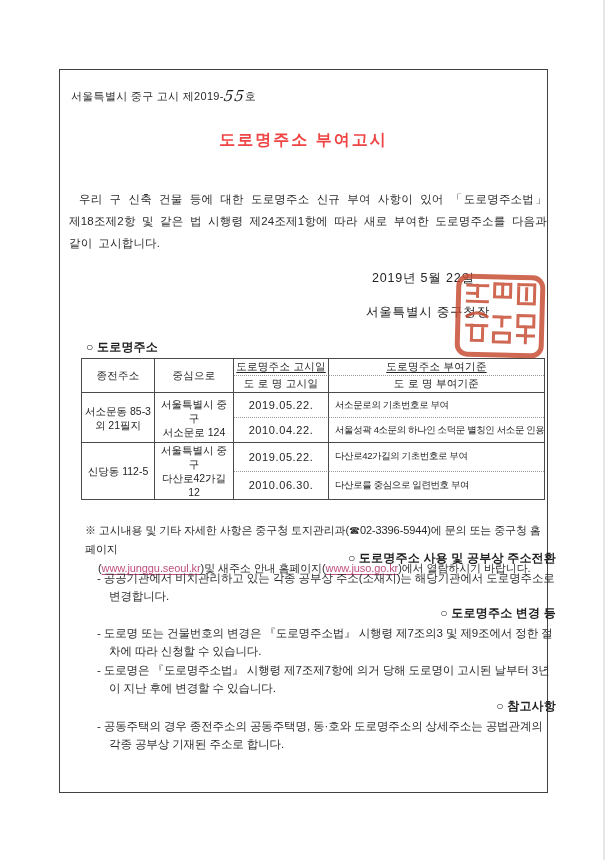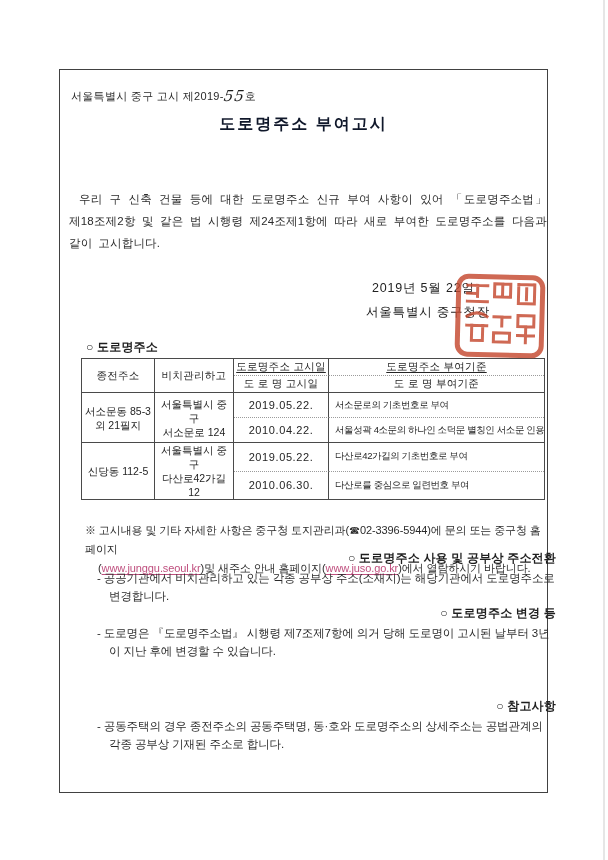--- a/index.html
+++ b/index.html
@@ -16,29 +16,29 @@
     border:1.5px solid #414141; background:#ffffff;
   }
   .gazette {
     position:absolute; left:11px; top:16px; font-size:11px; letter-spacing:0.3px; color:#2a2a2a;
   }
   .hand {
     display:inline-block; font-family:"DejaVu Serif", serif; font-style:italic;
     font-size:15px; letter-spacing:1px; transform:skewX(-8deg) translateY(1px); color:#1d1d1d;
   }
   .title {
-    position:absolute; left:0; top:44px; width:100%; margin:0; text-align:center;
-    font-size:16px; font-weight:bold; letter-spacing:2px; color:#0f172a;
+    position:absolute; left:0; top:60px; width:100%; margin:0; text-align:center;
+    font-size:16px; font-weight:bold; letter-spacing:2px; color:#ef4444;
   }
   .intro {
     position:absolute; left:9px; top:118px; width:478px; margin:0;
     font-size:11.5px; line-height:22px; letter-spacing:0.2px; word-spacing:2.5px;
     text-align:justify; text-indent:10px; color:#2a2a2a;
   }
-  .date-line { position:absolute; left:312px; top:210px; font-size:12.5px; letter-spacing:0.8px; color:#222; }
+  .date-line { position:absolute; left:312px; top:200px; font-size:12.5px; letter-spacing:0.8px; color:#222; }
   .signer-line { position:absolute; left:306px; top:234px; font-size:12.5px; letter-spacing:0.8px; color:#222; }
   .stamp {
     position:absolute; left:394px; top:203px; width:92px; height:86px;
     transform:rotate(1.5deg); opacity:0.82; z-index:5; pointer-events:none;
   }
   .sec-heading { font-weight:bold; font-size:12px; letter-spacing:0.2px; color:#1f1f1f; }
   .addr-heading { position:absolute; left:26px; top:269px; }
   .addr-table {
     position:absolute; left:21px; top:288px; width:462px;
     border-collapse:separate; border-spacing:0; border:1.5px solid #4a4a4a;
@@ -107,21 +107,21 @@
     <table class="addr-table">
       <colgroup>
           <col style="width:73px">
           <col style="width:79px">
           <col style="width:95px">
           <col style="width:215px">
         </colgroup>
       <tbody>
           <tr class="hrow">
         <td rowspan="2">종전주소</td>
-        <td rowspan="2">비치관리하고</td>
+        <td rowspan="2">중심으로</td>
         <td class="hdr-u bb-dot">도로명주소 고시일</td>
         <td class="hdr-u bb-dot">도로명주소 부여기준</td>
       </tr>
       <tr class="hrow">
         <td>도 로 명  고시일</td>
         <td>도 로 명 부여기준</td>
       </tr>
 
       <tr class="drow">
         <td rowspan="2" class="addr-cell">
@@ -164,20 +164,21 @@
       <span class="cont"><span>(</span><a class="doc-link">www.junggu.seoul.kr</a><span>)및 새주소 안내 홈페이지(</span><a class="doc-link">www.juso.go.kr</a><span>)에서 열람하시기 바랍니다.</span></span>
     </div>
 
     <div class="section" style="top:479px">
       <div class="sec-heading">○ 도로명주소 사용 및 공부상 주소전환</div>
       <div class="sec-item">- 공공기관에서 비치관리하고 있는 각종 공부상 주소(소재지)는 해당기관에서 도로명주소로 변경합니다.</div>
     </div>
 
     <div class="section" style="top:534px">
       <div class="sec-heading">○ 도로명주소 변경 등</div>
+      <div class="sec-item">- 도로명 또는 건물번호의 변경은 『도로명주소법』 시행령 제7조의3 및 제9조에서 정한 절차에 따라 신청할 수 있습니다.</div>
       <div class="sec-item">- 도로명은 『도로명주소법』 시행령 제7조제7항에 의거 당해 도로명이 고시된 날부터 3년이 지난 후에 변경할 수 있습니다.</div>
     </div>
 
     <div class="section" style="top:627px">
       <div class="sec-heading">○ 참고사항</div>
       <div class="sec-item">- 공동주택의 경우 종전주소의 공동주택명, 동·호와 도로명주소의 상세주소는 공법관계의 각종 공부상 기재된 주소로 합니다.</div>
     </div>
 
   </div>
 </div>

